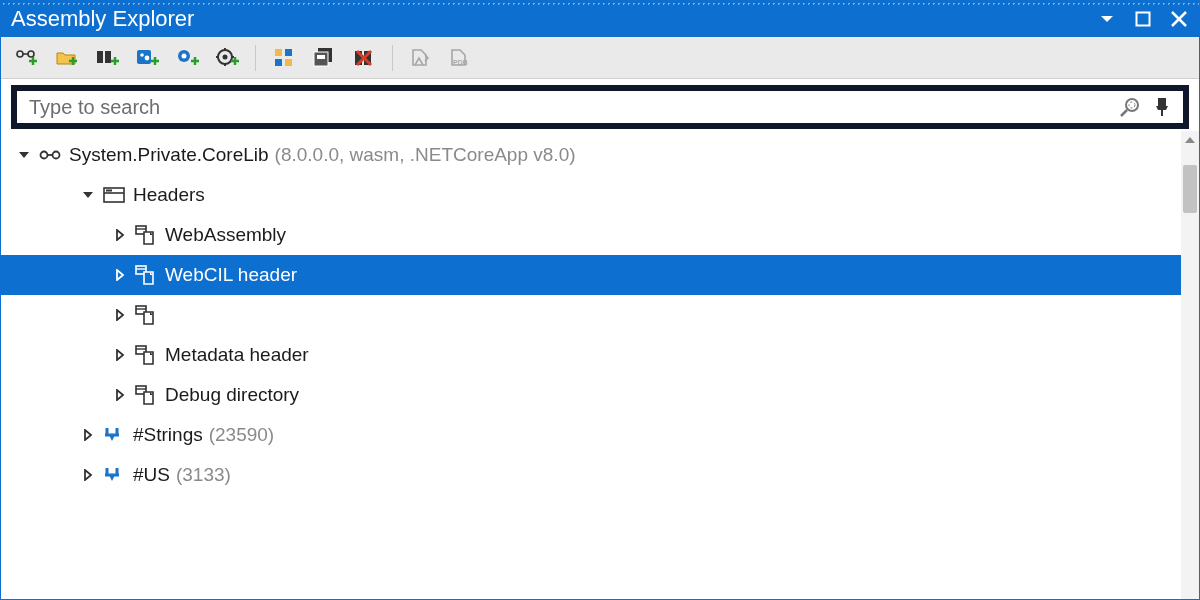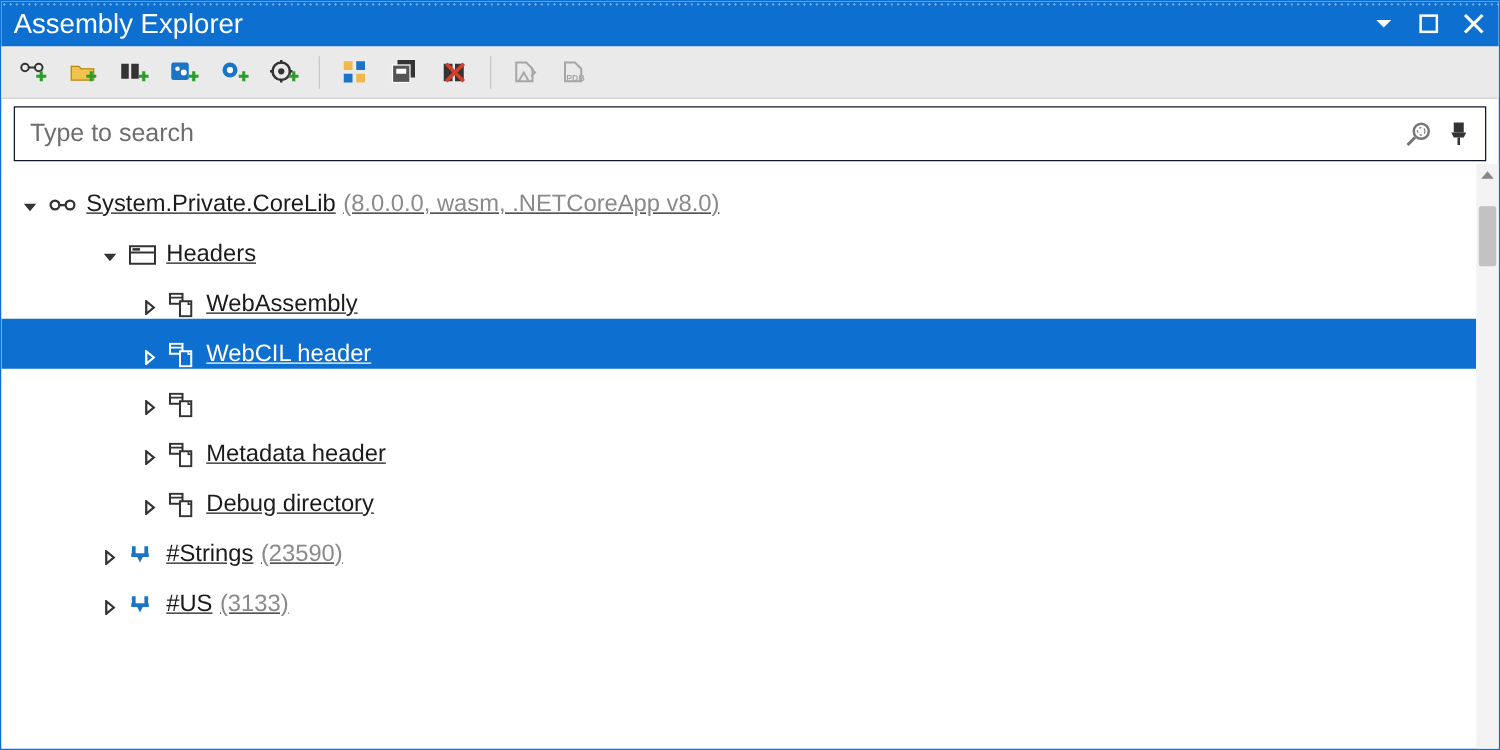--- a/index.html
+++ b/index.html
@@ -15,36 +15,36 @@
   .titlebar .tbuttons { margin-left: auto; display: flex; align-items: center; gap: 16px; position: relative; z-index: 1; }
   .tbtn { width: 20px; height: 20px; display: flex; align-items: center; justify-content: center; cursor: pointer; }
 
   
   .toolbar { height: 42px; background: #eaeaea; border-bottom: 1px solid #d0d0d0; display: flex; align-items: center; padding: 0 12px; gap: 12px; }
   .tb-btn { width: 28px; height: 28px; display: flex; align-items: center; justify-content: center; cursor: pointer; }
   .tb-sep { width: 1px; height: 26px; background: #c8c8c8; margin: 0 2px; }
   .dim svg { opacity: .45; }
 
   
-  .searchbar { height: 44px; display: flex; align-items: center; border: 1px solid #0f172a; margin: 6px 10px 2px 10px; padding: 0 10px; }
+  .searchbar { height: 44px; display: flex; align-items: center; border: 6px solid #0f172a; margin: 6px 10px 2px 10px; padding: 0 10px; }
   .searchbar input { flex: 1; border: none; outline: none; font-size: 20px; color: #6d6d6d; background: transparent; font-family: inherit; }
   .searchbar input::placeholder { color: #6d6d6d; }
   .sb-icon { width: 26px; height: 26px; display: flex; align-items: center; justify-content: center; cursor: pointer; }
   .sb-pin { width: 22px; height: 22px; display: flex; align-items: center; justify-content: center; cursor: pointer; margin-left: 8px; }
 
   
   .content { display: flex; height: calc(100% - 36px - 42px - 52px); }
   .treewrap { flex: 1; overflow: hidden; padding-top: 4px; }
   .vscroll { width: 18px; background: #f3f3f3; position: relative; }
   .vscroll .arrow-up { position: absolute; top: 0; left: 0; right: 0; height: 18px; display: flex; align-items: center; justify-content: center; }
   .vscroll .thumb { position: absolute; top: 34px; left: 2px; right: 2px; height: 48px; background: #c2c2c2; border-radius: 2px; }
 
   
   .tree { }
-  .row { height: 40px; display: flex; align-items: flex-end; white-space: nowrap; cursor: default; position: relative; text-decoration: underline; }
+  .row { height: 40px; display: flex; align-items: center; white-space: nowrap; cursor: default; position: relative; }
   .row.selected { background: #0d6fcf; color: #fff; }
   .row .chev { width: 18px; height: 18px; margin-right: 6px; display: inline-flex; align-items: center; justify-content: center; cursor: pointer; flex-shrink: 0; }
   .row .ico { width: 22px; height: 22px; margin-right: 8px; display: inline-flex; align-items: center; justify-content: center; flex-shrink: 0; }
   .row .label { }
   .row .dimtxt { color: #8a8a8a; margin-left: 6px; }
   .pad { display: inline-block; }
 </style>
 </head>
 <body>
 

